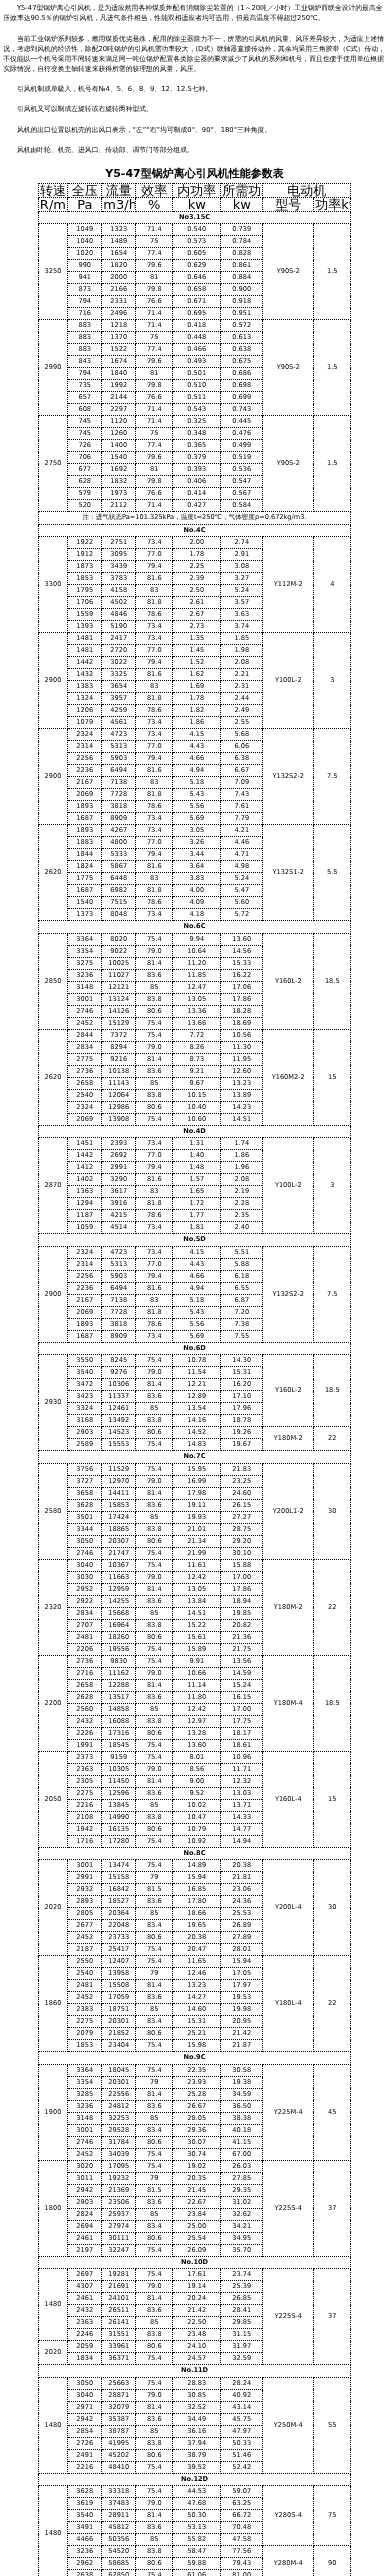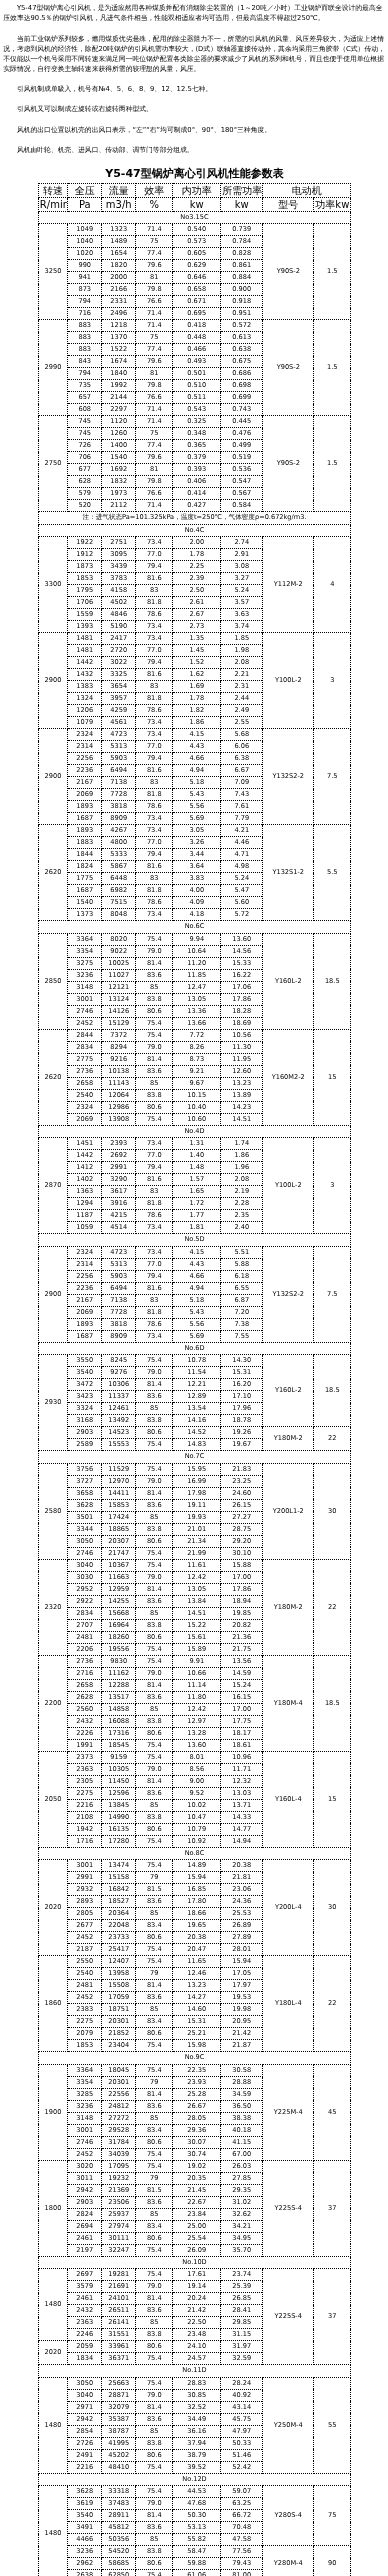--- a/index.html
+++ b/index.html
@@ -4,22 +4,22 @@
 <style>
   html,body{margin:0;padding:0;background:#ffffff;color:#000;}
   body{width:389px;font-family:"DejaVu Sans","Liberation Sans",sans-serif;}
   .page{padding:3.3px 3.3px 5.5px 3.3px;}
   .intro p{font-size:6.8px;line-height:10px;margin:0 0 10.4px 0;text-indent:2em;word-break:break-all;}
   .table-title{text-align:center;font-size:11px;font-weight:bold;margin:2.2px 0 2.2px 0;}
   table.perf{border-collapse:collapse;margin:0 auto;table-layout:fixed;width:312px;border:0.5px dotted #000;}
   table.perf td,table.perf th{border:0.5px dotted #000;font-size:6.6px;font-weight:normal;
       text-align:center;vertical-align:middle;padding:0 1.1px;height:11px;line-height:7.6px;
       overflow:hidden;white-space:nowrap;}
-  table.perf thead th{font-size:10px;height:13px;}
-  tr.banner td{height:11.5px;}
+  table.perf thead th{font-size:13px;height:13px;}
+  tr.banner td{height:11.5px;font-weight:bold;}
   tr.note td{height:11.5px;}
   col.c-speed{width:29.5px;} col.c-pa{width:34px;} col.c-flow{width:34px;} col.c-eff{width:37px;}
   col.c-ip{width:48px;} col.c-rp{width:42px;} col.c-model{width:51px;} col.c-pw{width:37px;}
 </style>
 </head>
 <body>
 
 <div class="page">
   <div class="intro">
     <p>Y5-47型锅炉离心引风机，是为适应然用各种煤质并配有消烟除尘装置的（1～20吨／小时）工业锅炉而联全设计的最高全压效率达90.5％的锅炉引风机，凡进气条件相当，性能双相适应者均可选用，但最高温度不得超过250℃。</p>
@@ -1167,39 +1167,39 @@
           <td>22.35</td>
           <td>30.58</td>
           <td rowspan="8">Y225M-4</td>
           <td rowspan="8">45</td>
         </tr>
         <tr>
           <td>3354</td>
           <td>20301</td>
           <td>79</td>
           <td>23.93</td>
-          <td>28.88</td>
+          <td>19.38</td>
         </tr>
         <tr>
           <td>3285</td>
           <td>22556</td>
           <td>81.4</td>
           <td>25.28</td>
           <td>34.59</td>
         </tr>
         <tr>
           <td>3236</td>
           <td>24812</td>
           <td>83.6</td>
           <td>26.67</td>
           <td>36.50</td>
         </tr>
         <tr>
           <td>3148</td>
-          <td>27272</td>
+          <td>32253</td>
           <td>85</td>
           <td>28.05</td>
           <td>38.38</td>
         </tr>
         <tr>
           <td>3001</td>
           <td>29528</td>
           <td>83.4</td>
           <td>29.36</td>
           <td>40.18</td>
@@ -1284,21 +1284,21 @@
           <td rowspan="6">1480</td>
           <td>2697</td>
           <td>19281</td>
           <td>75.4</td>
           <td>17.61</td>
           <td>23.74</td>
           <td rowspan="8">Y225S-4</td>
           <td rowspan="8">37</td>
         </tr>
         <tr>
-          <td>3579</td>
+          <td>4307</td>
           <td>21691</td>
           <td>79.0</td>
           <td>19.14</td>
           <td>25.39</td>
         </tr>
         <tr>
           <td>2461</td>
           <td>24101</td>
           <td>81.4</td>
           <td>20.24</td>

